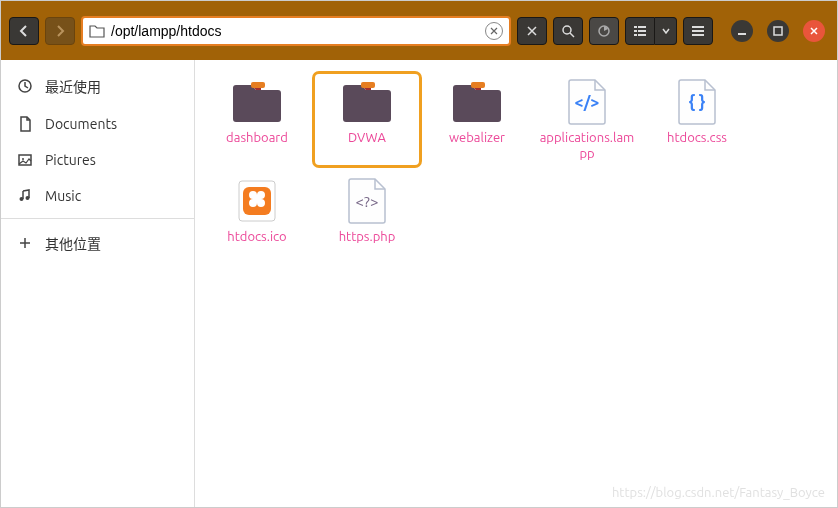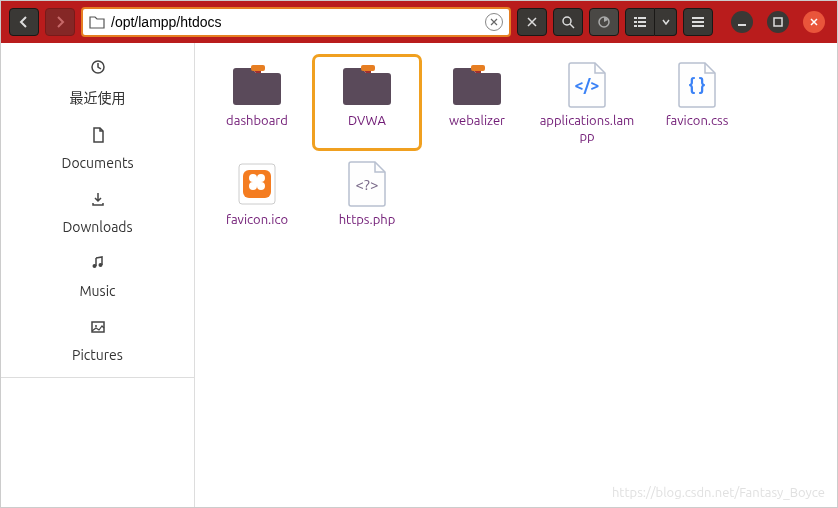--- a/index.html
+++ b/index.html
@@ -1,45 +1,45 @@
 <!DOCTYPE html>
 <html><head>
 <meta charset="utf-8">
 <style>
 * { box-sizing: border-box; margin: 0; padding: 0; }
 body { font-family: "Ubuntu", "Noto Sans CJK SC", sans-serif; font-size: 14px; background: #fff; width: 838px; height: 508px; overflow: hidden; }
 .window { display: flex; flex-direction: column; height: 508px; border: 1px solid #ccc; }
-.titlebar { height: 42px; background: #b91c1c; display: flex; align-items: center; padding: 0 8px; gap: 6px; }
+.titlebar { height: 59px; background: #a16207; display: flex; align-items: center; padding: 0 8px; gap: 6px; }
 .nav-btn { width: 30px; height: 28px; background: #3a3835; border: 1px solid #1a1816; border-radius: 4px; display: flex; align-items: center; justify-content: center; cursor: pointer; }
 .nav-btn.disabled { opacity: 0.4; }
 .nav-btn svg { fill: #ddd; }
 .path-box { flex: 1; height: 30px; background: #fff; border: 2px solid #e67e22; border-radius: 4px; display: flex; align-items: center; padding: 0 6px; gap: 6px; }
 .path-box input { flex: 1; border: none; outline: none; font-size: 14px; background: transparent; }
 .path-box .clear { width: 18px; height: 18px; border: 1px solid #888; border-radius: 50%; display: flex; align-items: center; justify-content: center; cursor: pointer; }
 .tb-btn { width: 30px; height: 28px; background: #3a3835; border: 1px solid #1a1816; border-radius: 4px; display: flex; align-items: center; justify-content: center; cursor: pointer; }
 .tb-group { display: flex; }
 .tb-group .tb-btn { border-radius: 0; }
 .tb-group .tb-btn:first-child { border-radius: 4px 0 0 4px; }
 .tb-group .tb-btn:last-child { border-radius: 0 4px 4px 0; border-left: none; }
 .tb-btn svg { fill: #ddd; }
 .win-controls { display: flex; gap: 14px; margin-left: 12px; margin-right: 4px; }
 .win-btn { width: 22px; height: 22px; border-radius: 50%; display: flex; align-items: center; justify-content: center; cursor: pointer; background: #3a3835; }
 .win-btn.close { background: #e9553b; }
 .win-btn svg { fill: #ddd; }
 .win-btn.close svg { fill: #fff; }
 .body { flex: 1; display: flex; overflow: hidden; }
 .sidebar { width: 194px; border-right: 1px solid #ddd; display: flex; flex-direction: column; padding-top: 6px; }
-.side-item { display: flex; align-items: center; gap: 12px; padding: 10px 16px; cursor: pointer; color: #333; flex-direction: column; }
+.side-item { display: flex; align-items: center; gap: 12px; padding: 10px 16px; cursor: pointer; color: #333; }
 .side-item svg { fill: #444; flex-shrink: 0; }
 .side-sep { height: 1px; background: #ddd; margin: 4px 0; }
 .content { flex: 1; padding: 12px 8px; display: flex; flex-wrap: wrap; align-content: flex-start; gap: 4px 2px; position: relative; }
 .item { width: 108px; display: flex; flex-direction: column; align-items: center; padding: 6px 4px; text-align: center; cursor: pointer; border-radius: 6px; }
 .item.selected { outline: 3px solid #f0a020; outline-offset: -2px; }
 .item .icon-box { width: 56px; height: 48px; display: flex; align-items: center; justify-content: center; margin-bottom: 4px; }
-.item .label { font-size: 13px; color: #701a75; line-height: 1.2; word-break: break-word; }
+.item .label { font-size: 13px; color: #ec4899; line-height: 1.2; word-break: break-word; }
 .folder-svg { width: 52px; height: 44px; }
 .file-svg { width: 44px; height: 48px; }
 .watermark { position: absolute; bottom: 8px; right: 12px; color: #ccc; font-size: 13px; opacity: 0.6; pointer-events: none; text-align: right; }
 </style>
 </head>
 <body>
 
 <div class="window">
   <div class="titlebar">
     <div class="nav-btn">
@@ -134,43 +134,42 @@
         </div>
         <div class="side-item">
           <svg width="16" height="16" viewBox="0 0 16 16">
             <path d="M4 1 H10 L13 4 V15 H4 z" fill="none" stroke="#444" stroke-width="1.5"></path>
             <path d="M10 1 V4 H13" fill="none" stroke="#444" stroke-width="1.5"></path>
           </svg>
           <span>Documents</span>
         </div>
         <div class="side-item">
           <svg width="16" height="16" viewBox="0 0 16 16">
-            <path d="M8 2 V10 M5 7 L8 10 L11 7" stroke="#444" stroke-width="1.5" fill="none"></path>
-            <path d="M3 12 V14 H13 V12" stroke="#444" stroke-width="1.5" fill="none"></path>
-          </svg>
-          <span>Downloads</span>
+            <rect x="2" y="3" width="12" height="10" fill="none" stroke="#444" stroke-width="1.5"></rect>
+            <circle cx="6" cy="7" r="1" fill="#444"></circle>
+            <path d="M2 12 L6 9 L9 11 L12 7 L14 9" stroke="#444" stroke-width="1.2" fill="none"></path>
+          </svg>
+          <span>Pictures</span>
         </div>
         <div class="side-item">
           <svg width="16" height="16" viewBox="0 0 16 16">
             <path d="M6 3 V11" stroke="#444" stroke-width="1.5"></path>
             <circle cx="4.5" cy="11" r="2" fill="#444"></circle>
             <path d="M6 3 L12 2 V10" stroke="#444" stroke-width="1.5" fill="none"></path>
             <circle cx="10.5" cy="10" r="2" fill="#444"></circle>
           </svg>
           <span>Music</span>
         </div>
-        <div class="side-item">
-          <svg width="16" height="16" viewBox="0 0 16 16">
-            <rect x="2" y="3" width="12" height="10" fill="none" stroke="#444" stroke-width="1.5"></rect>
-            <circle cx="6" cy="7" r="1" fill="#444"></circle>
-            <path d="M2 12 L6 9 L9 11 L12 7 L14 9" stroke="#444" stroke-width="1.2" fill="none"></path>
-          </svg>
-          <span>Pictures</span>
-        </div>
         <div class="side-sep"></div>
+        <div class="side-item">
+          <svg width="16" height="16" viewBox="0 0 16 16">
+            <path d="M8 3 V13 M3 8 H13" stroke="#444" stroke-width="1.5"></path>
+          </svg>
+          <span>其他位置</span>
+        </div>
       </div>
     <div class="content" id="content">
       <div class="item">
           <div class="icon-box">
             <svg class="folder-svg" viewBox="0 0 52 44">
               <path d="M2 8 Q2 5 5 5 H20 L25 10 H47 Q50 10 50 13 V39 Q50 42 47 42 H5 Q2 42 2 39 z" fill="#5a4a5a"></path>
               <path d="M2 8 Q2 5 5 5 H20 L25 10 H30 V8 Q30 5 27 5 H5 Q2 5 2 8" fill="#a03030"></path>
               <rect x="20" y="2" width="14" height="6" rx="2" fill="#e67e22"></rect>
             </svg>
           </div>
@@ -207,31 +206,31 @@
           <div class="label">applications.lampp</div>
         </div>
         <div class="item">
           <div class="icon-box">
             <svg class="file-svg" viewBox="0 0 44 48">
               <path d="M6 2 H30 L40 12 V44 Q40 46 38 46 H6 Q4 46 4 44 V4 Q4 2 6 2" fill="#fefefe" stroke="#b8c0d0" stroke-width="1.5"></path>
               <path d="M30 2 V12 H40" fill="none" stroke="#b8c0d0" stroke-width="1.5"></path>
               <text x="22" y="30" text-anchor="middle" font-size="18" fill="#3b82f6" font-weight="bold">{ }</text>
             </svg>
           </div>
-          <div class="label">favicon.css</div>
+          <div class="label">htdocs.css</div>
         </div>
         <div class="item">
           <div class="icon-box">
             <svg class="file-svg" viewBox="0 0 44 48">
               <rect x="4" y="4" width="36" height="40" rx="3" fill="#fff" stroke="#ccc"></rect>
               <rect x="8" y="10" width="28" height="28" rx="6" fill="#f47c20"></rect>
               <path d="M14 18 Q14 14 18 14 Q22 14 22 18 Q22 14 26 14 Q30 14 30 18 Q30 22 26 22 Q30 22 30 26 Q30 30 26 30 Q22 30 22 26 Q22 30 18 30 Q14 30 14 26 Q14 22 18 22 Q14 22 14 18" fill="#fff"></path>
             </svg>
           </div>
-          <div class="label">favicon.ico</div>
+          <div class="label">htdocs.ico</div>
         </div>
         <div class="item">
           <div class="icon-box">
             <svg class="file-svg" viewBox="0 0 44 48">
               <path d="M6 2 H30 L40 12 V44 Q40 46 38 46 H6 Q4 46 4 44 V4 Q4 2 6 2" fill="#fefefe" stroke="#b8c0d0" stroke-width="1.5"></path>
               <path d="M30 2 V12 H40" fill="none" stroke="#b8c0d0" stroke-width="1.5"></path>
               <text x="22" y="30" text-anchor="middle" font-size="15" fill="#7a6a8a">&lt;?&gt;</text>
             </svg>
           </div>
           <div class="label">https.php</div>

